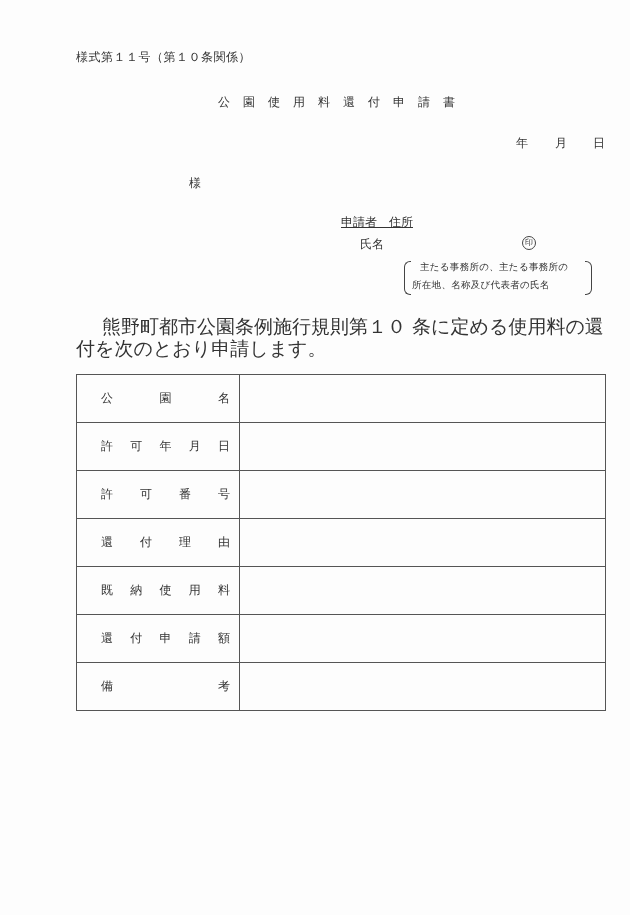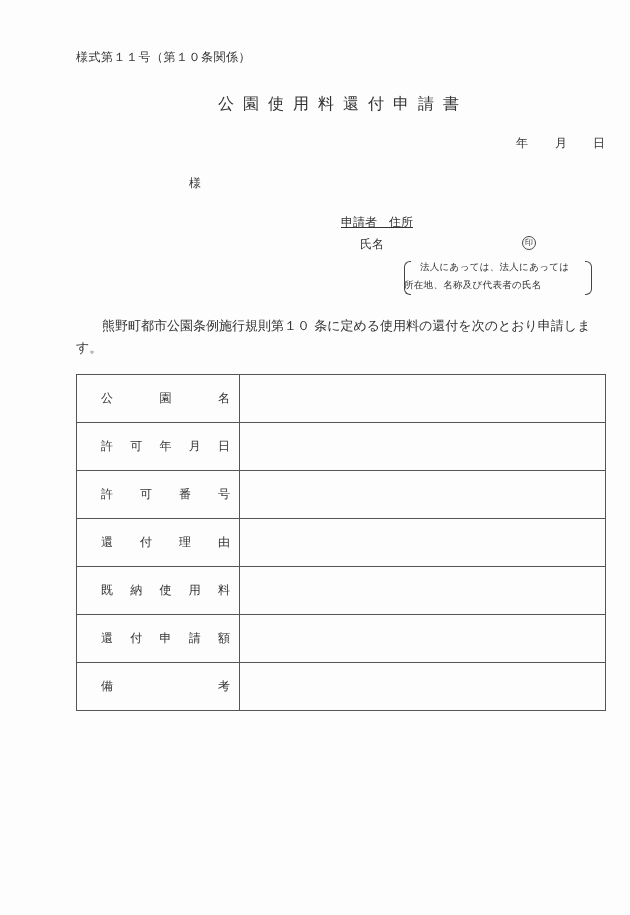--- a/index.html
+++ b/index.html
@@ -2,34 +2,34 @@
 <html><head>
 <meta charset="utf-8">
 <style>
   html, body { margin:0; padding:0; }
   body {
     width:630px; height:915px; background:#fdfdfd; position:relative; overflow:hidden;
     font-family:"DejaVu Serif","Liberation Serif",serif; color:#333;
   }
   .abs { position:absolute; white-space:nowrap; }
   .form-no { left:76px; top:49px; font-size:12px; letter-spacing:0.5px; }
-  .title { left:218px; top:94px; font-size:16px; }
+  .title { left:218px; top:94px; font-size:12px; }
   .title span { display:inline-block; width:25px; }
   .date { top:135px; font-size:12px; }
   .addressee { left:189px; top:175px; font-size:12px; }
   .applicant { left:341px; top:214px; font-size:12px;text-decoration:underline; }
   .name-label { left:360px; top:236px; font-size:12px;text-align:center; }
   .seal { left:522px; top:236px; font-size:11px; border:1px solid #444; border-radius:50%; width:12px; height:12px; line-height:12px; text-align:center; font-size:8px; }
   .note { left:404px; top:259px; width:188px; height:36px; }
   .note .bl, .note .br { position:absolute; top:2px; width:6px; height:32px; border:1.2px solid #444; }
   .note .bl { left:0; border-right:none; border-radius:6px 0 0 6px; }
   .note .br { right:0; border-left:none; border-radius:0 6px 6px 0; }
   .note .l1 { position:absolute; left:16px; top:2px; font-size:9.5px; letter-spacing:0.3px; }
-  .note .l2 { position:absolute; left:0; top:20px; font-size:9.5px; letter-spacing:0.3px; }
-  .para { left:76px; top:315px; width:534px; font-size:13px; line-height:22px; white-space:normal; }
+  .note .l2 { position:absolute; left:8px; top:20px; font-size:9.5px; letter-spacing:0.3px; }
+  .para { left:76px; top:315px; width:534px; font-size:19px; line-height:22px; white-space:normal; }
   .para .indent { display:inline-block; width:26px; }
   table.form {
     position:absolute; left:76px; top:374px; width:530px; border-collapse:collapse;
   }
   table.form td { border:1px solid #555; height:47px; padding:0; font-size:12px; }
   table.form td.lbl { width:162px; }
   .lbl-inner { display:flex; justify-content:space-between; padding:0 9px 0 24px; }
 </style>
 </head>
 <body>
@@ -45,21 +45,21 @@
 <div class="abs date" style="left:593px;">日</div>
 
 <div class="abs addressee">様</div>
 
 <div class="abs applicant">申請者　住所</div>
 <div class="abs name-label">氏名</div>
 <div class="abs seal">印</div>
 
 <div class="abs note">
   <div class="bl"></div>
-  <div class="l1">法人にあっては、法人にあっては</div>
+  <div class="l1">主たる事務所の、主たる事務所の</div>
   <div class="l2">所在地、名称及び代表者の氏名</div>
   <div class="br"></div>
 </div>
 
 <div class="abs para"><span class="indent"></span><span>熊野町都市公園条例施行規則第１０ 条に定める使用料の還付を次のとおり申請します。</span></div>
 
 <table class="form">
   <tbody>
       <tr>
     <td class="lbl">

